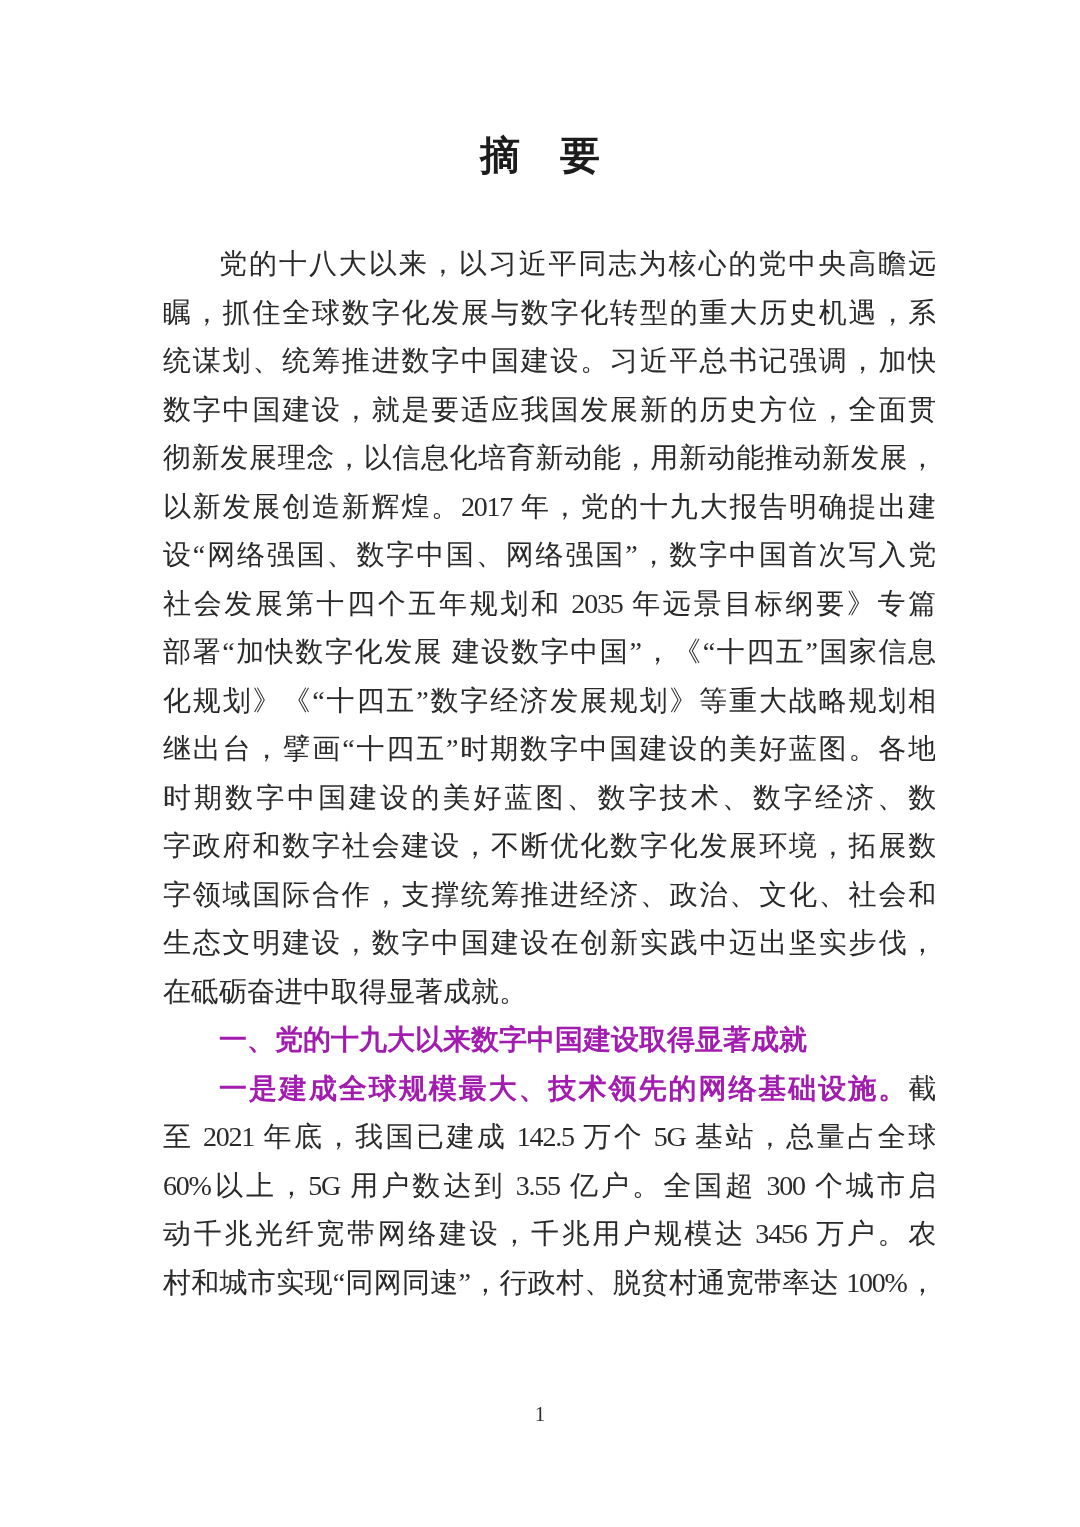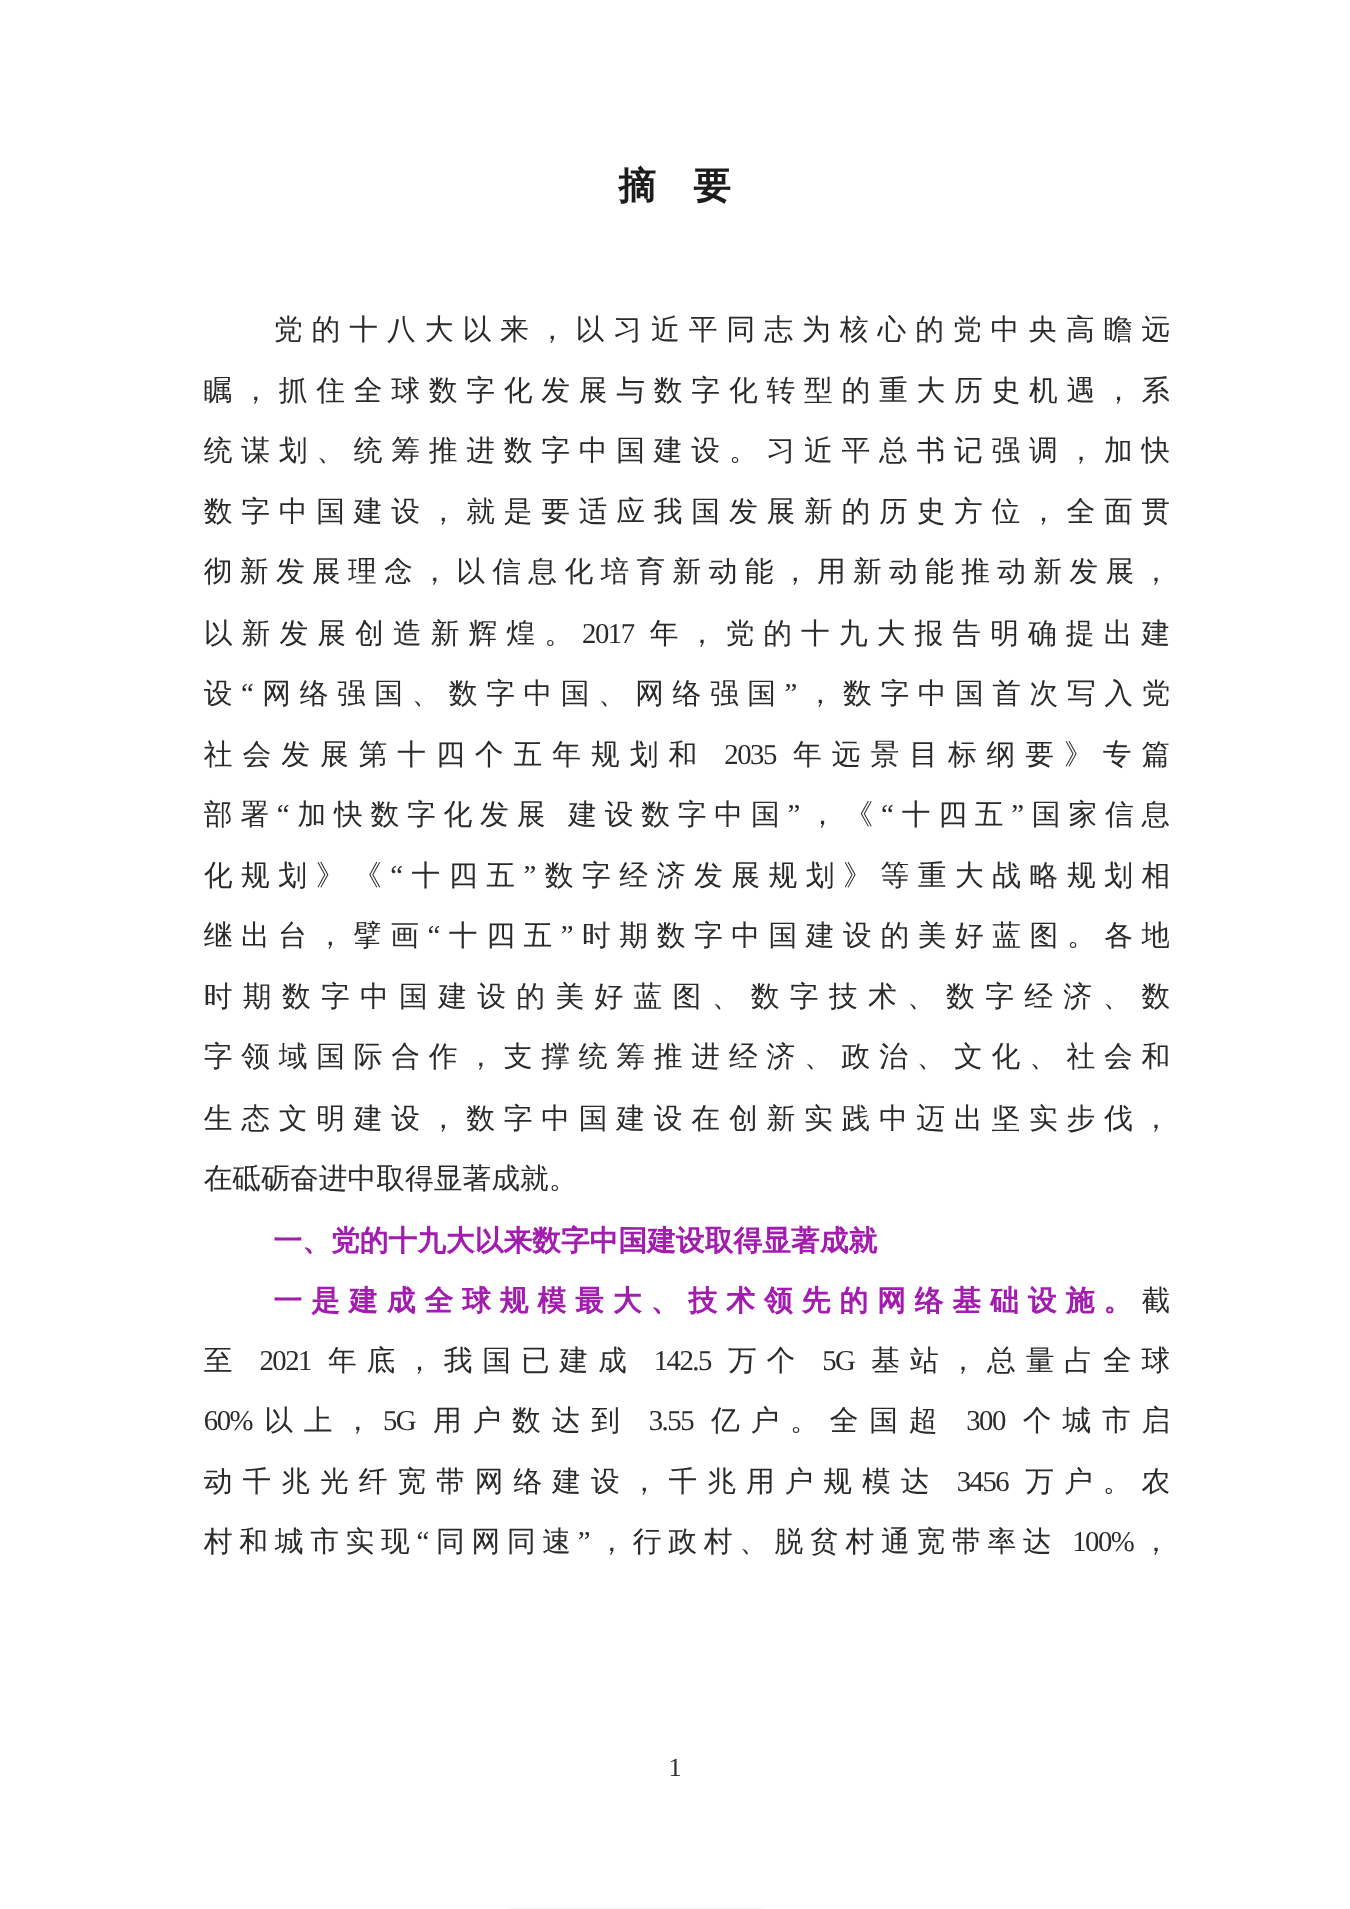--- a/index.html
+++ b/index.html
@@ -15,33 +15,33 @@
     margin: 0 auto;
     overflow: hidden;
     font-family: "Liberation Serif", serif;
   }
   .doc-title {
     position: absolute;
     top: 128px;
     left: 0;
     width: 100%;
     text-align: center;
-    font-size: 30px;
+    font-size: 40px;
     font-weight: 700;
     color: #1c1c1c;
     font-family: "Liberation Serif", serif;
   }
   .doc-body {
     position: absolute;
     top: 240px;
     left: 163px;
     width: 772px;
   }
   .line {
-    font-size: 23px;
+    font-size: 28px;
     height: 48.5px;
     line-height: 48.5px;
     color: #2a2a2a;
     overflow: hidden;
     font-family: "Liberation Serif", serif;
   }
   .line.justify {
     text-align: justify;
     text-align-last: justify;
     letter-spacing: -1.2px;
@@ -83,20 +83,21 @@
       <div class="line justify"><span class="seg">统谋划、统筹推进数字中国建设。习近平总书记强调，加快</span></div>
       <div class="line justify"><span class="seg">数字中国建设，就是要适应我国发展新的历史方位，全面贯</span></div>
       <div class="line justify"><span class="seg">彻新发展理念，以信息化培育新动能，用新动能推动新发展，</span></div>
       <div class="line justify"><span class="seg">以新发展创造新辉煌。2017 年，党的十九大报告明确提出建</span></div>
       <div class="line justify"><span class="seg">设“网络强国、数字中国、网络强国”，数字中国首次写入党</span></div>
       <div class="line justify"><span class="seg">社会发展第十四个五年规划和 2035 年远景目标纲要》专篇</span></div>
       <div class="line justify"><span class="seg">部署“加快数字化发展  建设数字中国”，《“十四五”国家信息</span></div>
       <div class="line justify"><span class="seg">化规划》《“十四五”数字经济发展规划》等重大战略规划相</span></div>
       <div class="line justify"><span class="seg">继出台，擘画“十四五”时期数字中国建设的美好蓝图。各地</span></div>
       <div class="line justify"><span class="seg">时期数字中国建设的美好蓝图、数字技术、数字经济、数</span></div>
+      <div class="line justify"><span class="seg">字政府和数字社会建设，不断优化数字化发展环境，拓展数</span></div>
       <div class="line justify"><span class="seg">字领域国际合作，支撑统筹推进经济、政治、文化、社会和</span></div>
       <div class="line justify"><span class="seg">生态文明建设，数字中国建设在创新实践中迈出坚实步伐，</span></div>
       <div class="line"><span class="seg">在砥砺奋进中取得显著成就。</span></div>
       <div class="line indent heading"><span class="seg bold">一、党的十九大以来数字中国建设取得显著成就</span></div>
       <div class="line justify indent"><span class="seg bold">一是建成全球规模最大、技术领先的网络基础设施。</span><span class="seg">截</span></div>
       <div class="line justify"><span class="seg">至 2021 年底，我国已建成 142.5 万个 5G 基站，总量占全球</span></div>
       <div class="line justify"><span class="seg">60%以上，5G 用户数达到 3.55 亿户。全国超 300 个城市启</span></div>
       <div class="line justify"><span class="seg">动千兆光纤宽带网络建设，千兆用户规模达 3456 万户。农</span></div>
       <div class="line justify"><span class="seg">村和城市实现“同网同速”，行政村、脱贫村通宽带率达 100%，</span></div>
     </div>

